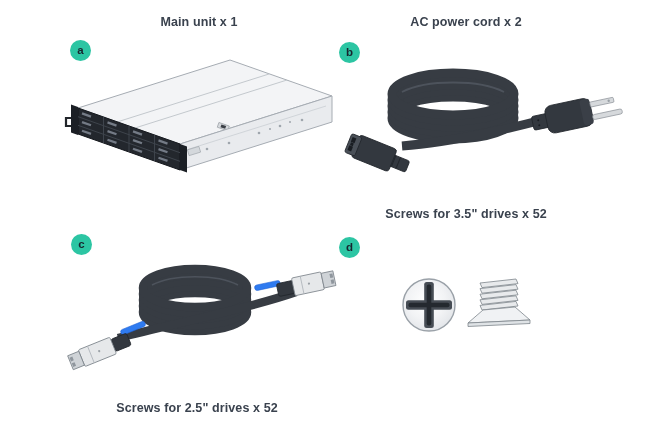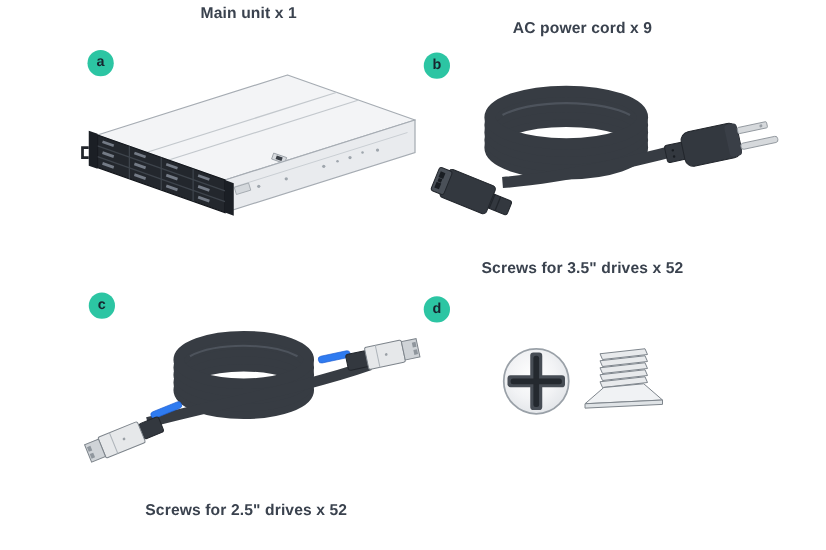--- a/index.html
+++ b/index.html
@@ -32,22 +32,22 @@
   .coil-hi{fill:none;stroke:var(--cable-hi);}
   .metal{fill:var(--metal-light);stroke:#7d848b;stroke-width:.8;}
   .darkpart{fill:#33383f;stroke:#22262c;stroke-width:.8;}
   .bluetab{fill:var(--blue-tab);stroke:#1d5ed2;stroke-width:.5;}
 </style>
 </head>
 <body>
 
 <div class="canvas">
 
-  <div class="item-title" style="left:59px;top:3px;width:280px">Main unit x 1</div>
-  <div class="item-title" style="left:331px;top:15px;width:270px">AC power cord x 9</div>
+  <div class="item-title" style="left:59px;top:15px;width:280px">Main unit x 1</div>
+  <div class="item-title" style="left:331px;top:15px;width:270px">AC power cord x 2</div>
 
   <div class="badge" style="left:70px;top:40px">a</div>
   <div class="badge" style="left:339px;top:42px">b</div>
 
   <svg class="illus" style="left:60px;top:58px" width="280" height="130" viewBox="0 0 280 130">
 
     <g>
       <polygon points="18,50 170,2 272,38 120,86" fill="#f3f4f6" stroke="#a6acb3" stroke-width="1" stroke-linejoin="round"></polygon>
       <line x1="57" y1="64" x2="209" y2="16" stroke="#c3c8cd" stroke-width="1"></line>
       <line x1="75" y1="70" x2="227" y2="22" stroke="#c3c8cd" stroke-width="1"></line>

